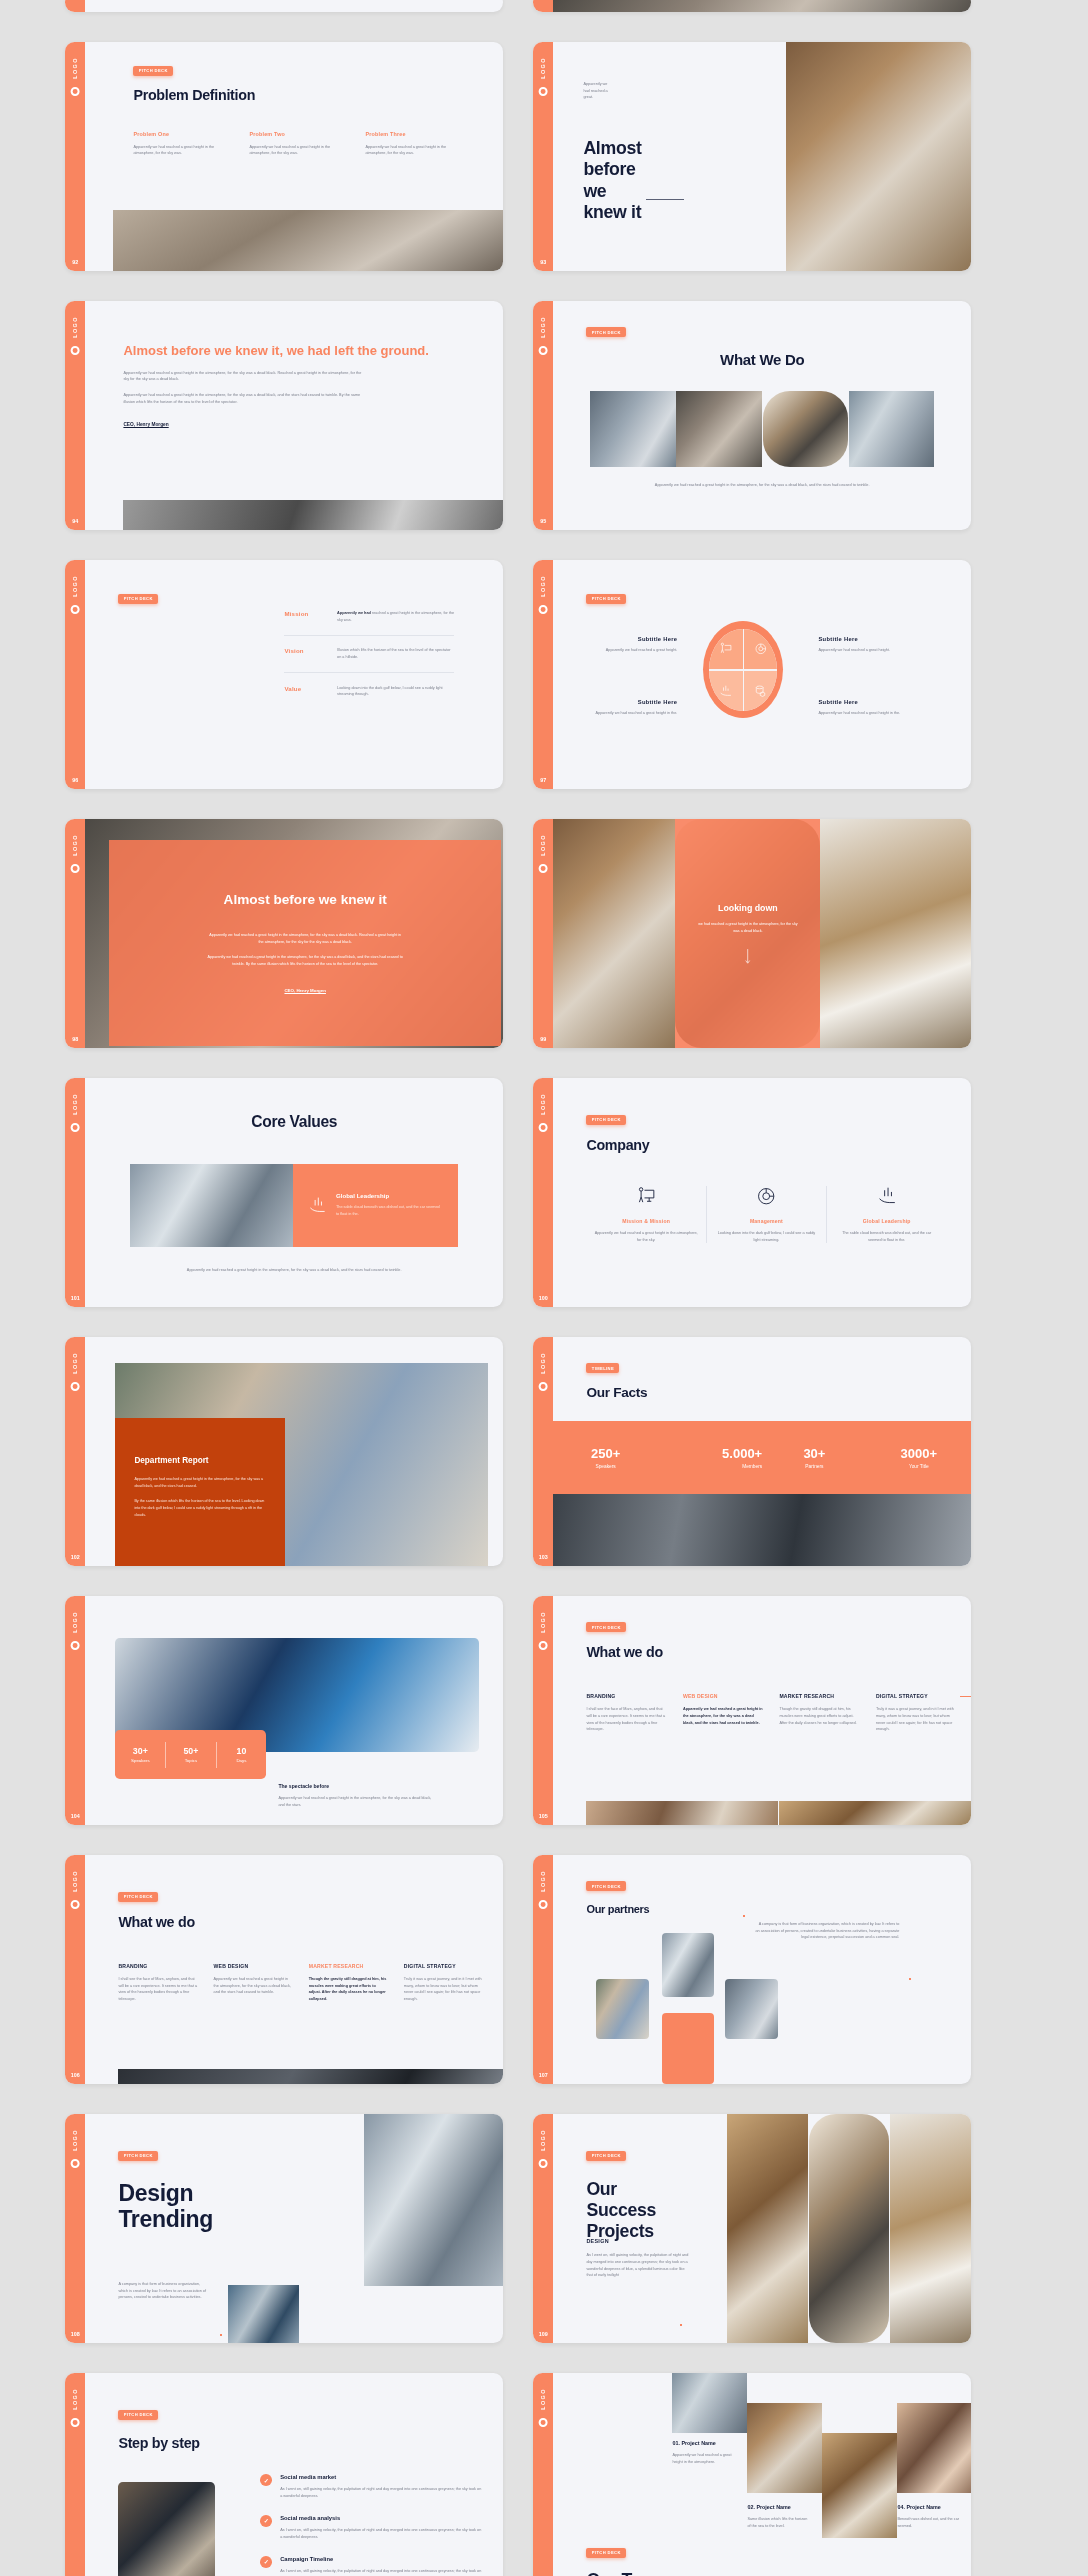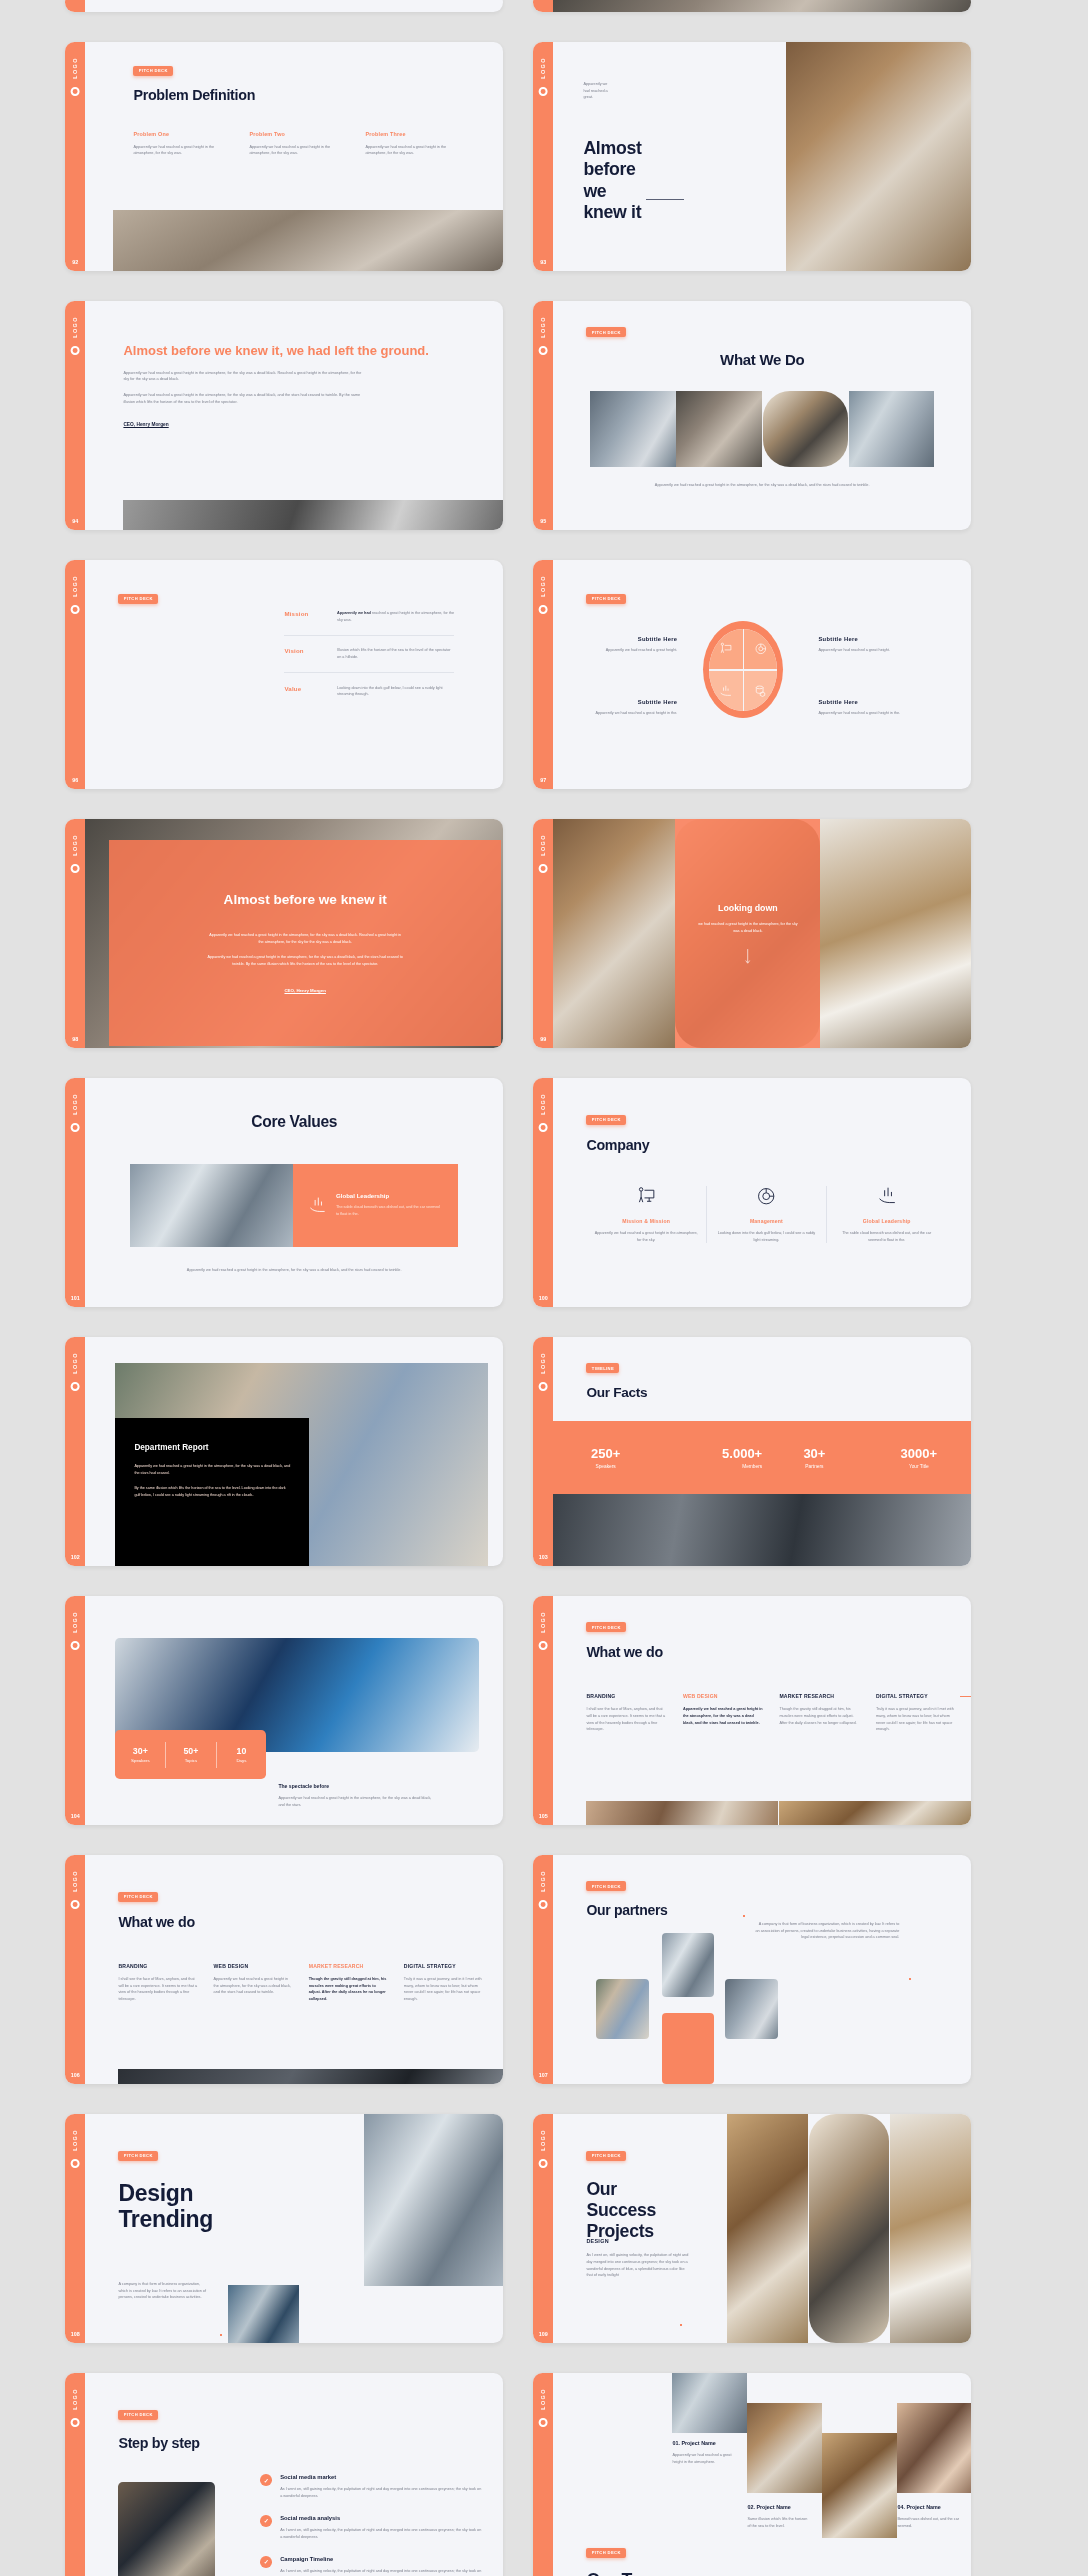--- a/index.html
+++ b/index.html
@@ -381,21 +381,21 @@
   </div>
 
   <div class="slide">
     <div class="rail">
       <span class="logo-text">LOGO</span>
       <span class="logo-ring"></span>
       <span class="pagenum">102</span>
     </div>
     <div class="body">
       <div class="img g-dept" style="position:absolute; left:30px; top:26px; right:15px; bottom:0;"></div>
-      <div style="position:absolute; left:30px; top:81px; width:194px; bottom:0; background:#000000; padding:25px 19px 0 19px;">
+      <div style="position:absolute; left:30px; top:81px; width:170px; bottom:0; background:#c2410c; padding:38px 19px 0 19px;">
         <div style="color:#fff; font-size:8.2px; font-weight:700;">Department Report</div>
         <div style="color:#fde4d9; font-size:3.7px; line-height:1.85; margin-top:11px;">Apparently we had reached a great height in the atmosphere, for the sky was a dead black, and the stars had ceased.</div>
         <div style="color:#fde4d9; font-size:3.7px; line-height:1.85; margin-top:8.2px;">By the same illusion which lifts the horizon of the sea to the level. Looking down into the dark gulf below, I could see a ruddy light streaming through a rift in the clouds.</div>
       </div>
     </div>
   </div>
 
   <div class="slide">
     <div class="rail">
       <span class="logo-text">LOGO</span>
@@ -533,21 +533,21 @@
   <div class="slide">
     <div class="rail">
       <span class="logo-text">LOGO</span>
       <span class="logo-ring"></span>
       <span class="pagenum">107</span>
     </div>
     <div class="body">
       <div style="padding:22.4px 0 0 33px;">
         <span class="pill">PITCH DECK</span>
       </div>
-      <h1 class="title" style="padding:12.2px 0 0 33px; font-size:14px;">Our partners</h1>
+      <h1 class="title" style="padding:12.2px 0 0 33px; font-size:11px;">Our partners</h1>
       <div class="p" style="position:absolute; left:200px; top:66px; width:146px; text-align:right;">A company is that form of business organization, which is created by law. It refers to an association of persons, created to undertake business activities, having a separate legal existence, perpetual succession and a common seal.</div>
       <div class="img g-group" style="position:absolute; left:109px; top:78px; width:52px; height:64px; border-radius:4.1px;"></div>
       <div class="img g-dept" style="position:absolute; left:43px; top:124px; width:53px; height:60px; border-radius:4.1px;"></div>
       <div class="img g-office" style="position:absolute; left:172px; top:124px; width:53px; height:60px; border-radius:4.1px;"></div>
       <div class="ov-orange" style="left:109px; top:158px; width:52px; height:71px; border-radius:4.1px;"></div>
       <div style="position:absolute; left:190px; top:60px; width:1.4px; height:1.4px; background:#f98560;"></div>
       <div style="position:absolute; left:356px; top:123px; width:1.4px; height:1.4px; background:#f98560;"></div>
     </div>
   </div>
 

